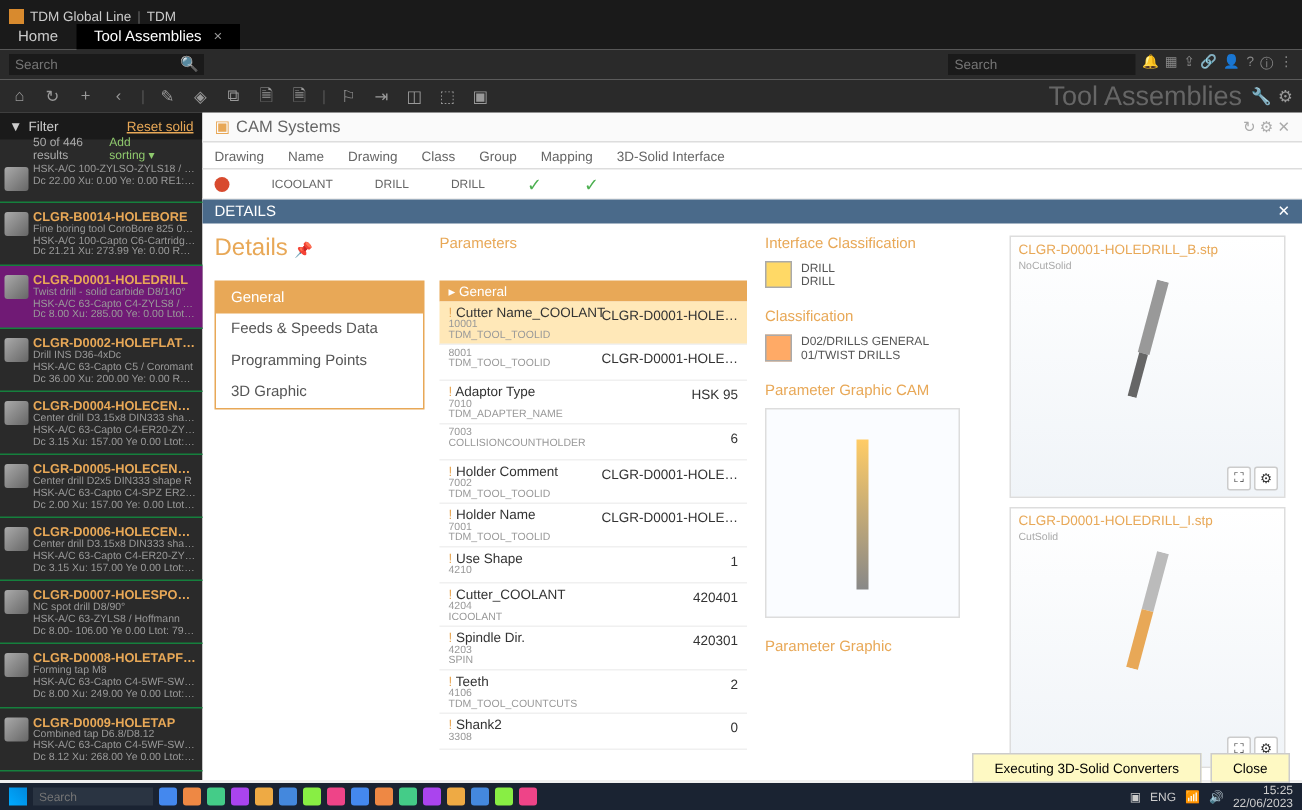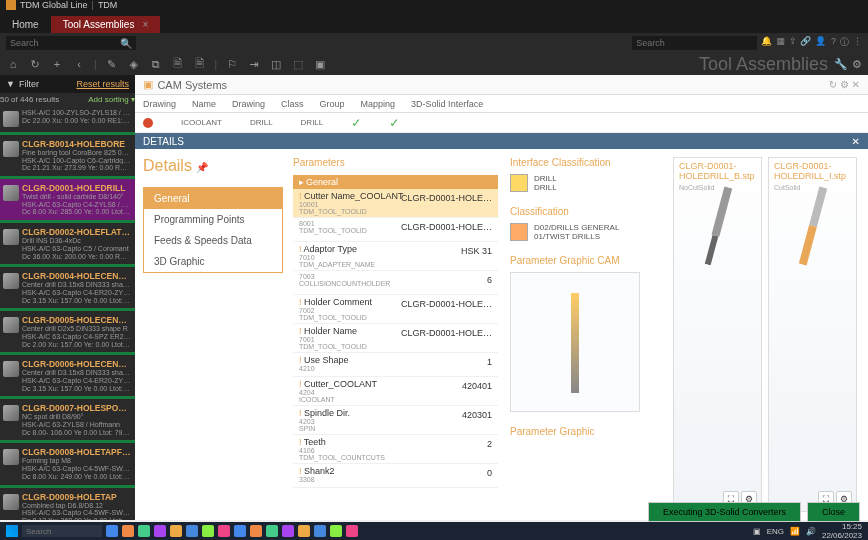--- a/index.html
+++ b/index.html
@@ -1,37 +1,37 @@
 <!DOCTYPE html>
 <html><head>
 <meta charset="utf-8">
 <style>
 *{margin:0;padding:0;box-sizing:border-box;font-family:'Segoe UI',Arial,sans-serif}
 body{background:#f0f0f0;width:868px;height:540px;overflow:hidden;font-size:10px;color:#333;position:relative}
-.titlebar{height:16px;background:#1a1a1a;color:#ccc;display:flex;align-items:flex-start;padding:0 6px;font-size:9px}
+.titlebar{height:16px;background:#1a1a1a;color:#ccc;display:flex;align-items:flex-end;padding:0 6px;font-size:9px}
 .titlebar-icon{width:10px;height:10px;background:#d88a2e;margin-right:4px}
 .tabs{height:17px;background:#1a1a1a;display:flex;align-items:flex-start}
 .tab{padding:3px 12px;color:#ccc;font-size:10px;cursor:pointer}
-.tab.active{background:#7f1d1d;color:#fff}
+.tab.active{background:#000000;color:#fff}
 .tab .close{margin-left:8px;color:#999}
 .topbar{height:20px;background:#2a2a2a;display:flex;align-items:center;padding:0 6px}
 .search-box{flex:0 0 130px;height:14px;background:#1a1a1a;border:none;color:#ccc;padding:0 4px;font-size:9px}
 .topbar-right{margin-left:auto;display:flex;gap:4px;color:#888;font-size:9px}
 .topbar-right span{cursor:pointer}
 .toolbar{height:22px;background:#2a2a2a;display:flex;align-items:center;padding:0 6px;gap:8px;color:#999;position:relative}
 .tool-icon{width:14px;height:14px;display:flex;align-items:center;justify-content:center;cursor:pointer;font-size:11px}
 .toolbar-title{position:absolute;right:40px;color:#666;font-size:18px;font-weight:300}
 .main{display:flex;height:445px}
 .sidebar{width:135px;background:#2a2a2a;display:flex;flex-direction:column}
 .filter-bar{height:18px;background:#1a1a1a;display:flex;align-items:center;padding:0 6px;color:#ccc;font-size:9px}
 .filter-bar .reset{margin-left:auto;color:#e8a857;text-decoration:underline;cursor:pointer}
-.results-bar{height:12px;padding:2px 0;color:#aaa;font-size:8px;display:flex;align-items:center}
+.results-bar{height:12px;padding:2px 22px;color:#aaa;font-size:8px;display:flex;align-items:center}
 .results-bar .sort{margin-left:auto;color:#8fc96d;cursor:pointer}
 .list{flex:1;overflow-y:auto}
-.list-item{padding:4px 4px 4px 22px;border-bottom:3px solid #15803d;position:relative;cursor:pointer;min-height:30px}
+.list-item{padding:4px 4px 4px 22px;border-bottom:1px solid #15803d;position:relative;cursor:pointer;min-height:30px}
 .list-item::before{content:'';position:absolute;left:3px;top:6px;width:16px;height:16px;background:linear-gradient(135deg,#aaa,#666);border-radius:2px}
 .list-item.selected{background:#701a75}
 .item-title{color:#e8a857;font-size:8.5px;font-weight:600;white-space:nowrap;overflow:hidden;text-overflow:ellipsis}
 .item-sub{color:#999;font-size:7px;line-height:1.1;white-space:nowrap;overflow:hidden;text-overflow:ellipsis}
 .content{flex:1;background:#fff;display:flex;flex-direction:column}
 .panel-header{height:20px;background:#fafafa;border-bottom:1px solid #ddd;display:flex;align-items:center;padding:0 8px;font-size:11px;color:#666}
 .panel-header .ph-icon{color:#e8a857;margin-right:4px}
 .panel-header .ph-right{margin-left:auto;color:#aaa;font-size:10px;cursor:pointer}
 .sub-tabs{height:18px;border-bottom:1px solid #ddd;display:flex;align-items:center;padding:0 8px;gap:16px;font-size:9px;color:#666}
 .sub-tab{cursor:pointer;padding:2px 0}
@@ -40,44 +40,44 @@
 .check{color:#4caf50;font-size:12px}
 .details-bar{height:16px;background:#4a6a8a;color:#fff;display:flex;align-items:center;padding:0 8px;font-size:10px}
 .details-bar .close-x{margin-left:auto;cursor:pointer}
 .details-body{flex:1;display:flex;padding:8px;gap:0;overflow:hidden}
 .details-left{width:140px}
 .details-title{color:#e8a857;font-size:16px;font-weight:400;margin-bottom:12px}
 .nav-list{border:1px solid #e8a857}
 .nav-item{padding:5px 10px;font-size:10px;cursor:pointer;color:#555}
 .nav-item.active{background:#e8a857;color:#fff}
 .params{width:205px;margin-left:10px}
-.section-label{color:#e8a857;font-size:10px;margin-bottom:7px}
+.section-label{color:#e8a857;font-size:10px;margin-bottom:19px}
 .param-group-hdr{background:#e8a857;color:#fff;padding:2px 6px;font-size:9px;margin-bottom:0}
 .param-row{padding:2px 6px;border-bottom:1px solid #f0f0f0;display:flex;flex-direction:column;position:relative;min-height:24px}
 .param-row.hl{background:#ffe8b8}
 .param-name{font-size:9px;color:#333}
 .param-meta{font-size:7px;color:#999}
 .param-val{position:absolute;right:6px;top:4px;font-size:9px;color:#333}
 .right-col{flex:1;margin-left:12px;display:flex;gap:8px}
 .info-col{width:155px}
 .info-block{margin-bottom:14px}
 .info-title{color:#e8a857;font-size:10px;margin-bottom:6px}
 .info-line{display:flex;align-items:center;gap:6px;font-size:8px;color:#555;margin-bottom:3px}
 .info-icon{width:18px;height:18px;background:#ffd966;border:1px solid #aaa}
 .graphic-cam{width:130px;height:140px;border:1px solid #ddd;background:#fafcff;position:relative}
 .graphic-cam::after{content:'';position:absolute;left:50%;top:20px;width:8px;height:100px;background:linear-gradient(#fc6,#888);transform:translateX(-50%)}
-.preview-col{width:184px;display:flex;flex-direction:row;gap:6px}
+.preview-col{width:184px;display:flex;flex-direction:column;gap:6px}
 .preview-card{border:1px solid #ddd;flex:1;position:relative;background:linear-gradient(#fff,#f0f4f8)}
 .pc-title{color:#e8a857;font-size:9px;padding:3px 5px}
 .pc-sub{color:#aaa;font-size:7px;padding:0 5px}
 .pc-ctrl{position:absolute;bottom:4px;right:4px;display:flex;gap:2px}
 .pc-btn{width:16px;height:16px;border:1px solid #ccc;background:#fff;border-radius:2px;font-size:9px;display:flex;align-items:center;justify-content:center;cursor:pointer}
 .drill-svg{position:absolute;left:50%;top:28px;transform:translateX(-50%) rotate(15deg)}
 .footer{position:absolute;bottom:18px;right:8px;display:flex;gap:6px}
-.btn{padding:4px 14px;background:#15803d;border:1px solid #ccc;font-size:9px;cursor:pointer}
+.btn{padding:4px 14px;background:#fef9c3;border:1px solid #ccc;font-size:9px;cursor:pointer}
 .taskbar{position:absolute;bottom:0;left:0;right:0;height:18px;background:#1a2332;display:flex;align-items:center;padding:0 6px;gap:4px}
 .tb-icon{width:12px;height:12px;background:#4a8;border-radius:2px}
 .tb-search{width:80px;height:12px;background:#2a3442;border:none;font-size:8px;color:#ccc;padding:0 4px}
 .tb-right{margin-left:auto;color:#ccc;font-size:8px;display:flex;gap:6px;align-items:center}
 ::-webkit-scrollbar{width:6px}::-webkit-scrollbar-thumb{background:#555}
 .ico{display:inline-block;width:12px;text-align:center}
 </style>
 </head>
 <body>
 
@@ -129,21 +129,21 @@
   <span class="toolbar-title">Tool Assemblies</span>
   <span class="tool-icon" style="position:absolute;right:20px">🔧</span>
   <span class="tool-icon" style="position:absolute;right:4px">⚙</span>
 </div>
 
 <div class="main">
   <div class="sidebar">
     <div class="filter-bar">
       <span>▼</span>
       <span style="margin-left:4px">Filter</span>
-      <span class="reset">Reset results</span>
+      <span class="reset">Reset solid</span>
     </div>
     <div class="results-bar">
       <span>50 of 446 results</span>
       <span class="sort">Add sorting ▾</span>
     </div>
     <div class="list" id="list">
         <div class="list-item">
           <div class="item-title"></div>
           <div class="item-sub">HSK-A/C 100-ZYLSO-ZYLS18 / Hoffm…</div>
           <div class="item-sub">Dc 22.00 Xu: 0.00 Ye: 0.00 RE1: 0.2 Ltot:</div>
@@ -234,22 +234,22 @@
     <div class="details-bar">
       <span>DETAILS</span>
       <span class="close-x">✕</span>
     </div>
 
     <div class="details-body">
       <div class="details-left">
         <div class="details-title"><span>Details</span> <span style="font-size:10px;color:#ccc">📌</span></div>
         <div class="nav-list" id="navlist">
             <div class="nav-item active">General</div>
+            <div class="nav-item">Feeds &amp; Speeds Data</div>
             <div class="nav-item">Programming Points</div>
-            <div class="nav-item">Feeds &amp; Speeds Data</div>
             <div class="nav-item">3D Graphic</div>
           </div>
       </div>
 
       <div class="params">
         <div class="section-label">Parameters</div>
         <div class="param-group-hdr">▸ <span>General</span></div>
         <div id="paramlist">
             <div class="param-row hl">
               <div class="param-name"><span style="color:#e8a857">!</span> Cutter Name_COOLANT</div>
@@ -259,21 +259,21 @@
             </div>
             <div class="param-row">
               <div class="param-meta">8001</div>
               <div class="param-meta">TDM_TOOL_TOOLID</div>
               <div class="param-val">CLGR-D0001-HOLE…</div>
             </div>
             <div class="param-row">
               <div class="param-name"><span style="color:#e8a857">!</span> Adaptor Type</div>
               <div class="param-meta">7010</div>
               <div class="param-meta">TDM_ADAPTER_NAME</div>
-              <div class="param-val">HSK 31</div>
+              <div class="param-val">HSK 95</div>
             </div>
             <div class="param-row">
               <div class="param-meta">7003</div>
               <div class="param-meta">COLLISIONCOUNTHOLDER</div>
               <div class="param-val">6</div>
             </div>
             <div class="param-row">
               <div class="param-name"><span style="color:#e8a857">!</span> Holder Comment</div>
               <div class="param-meta">7002</div>
               <div class="param-meta">TDM_TOOL_TOOLID</div>

